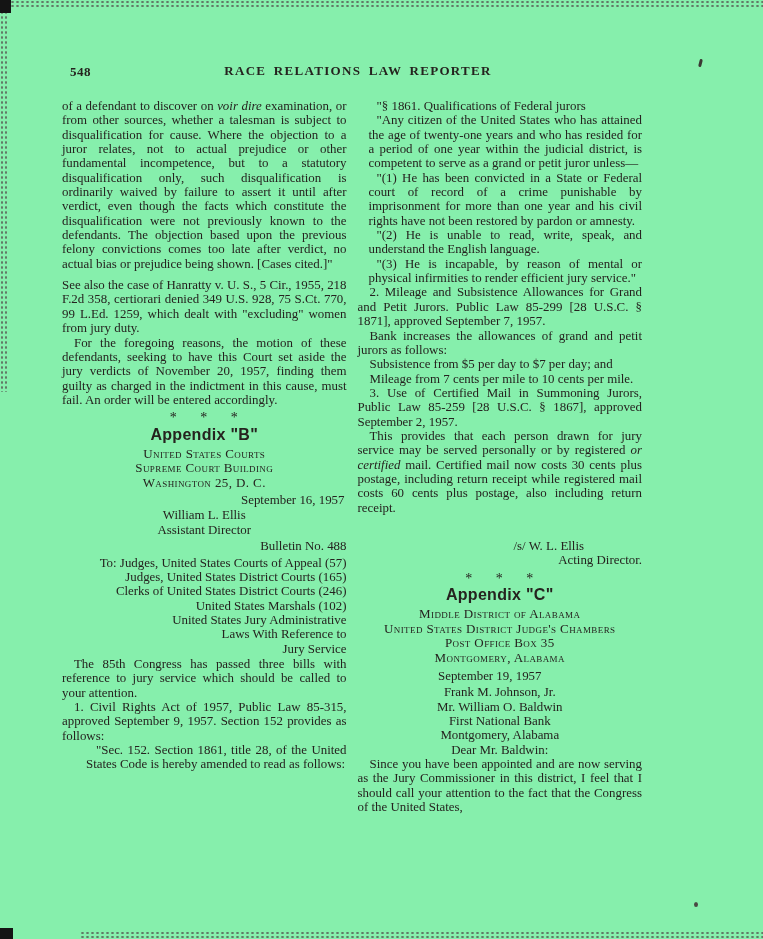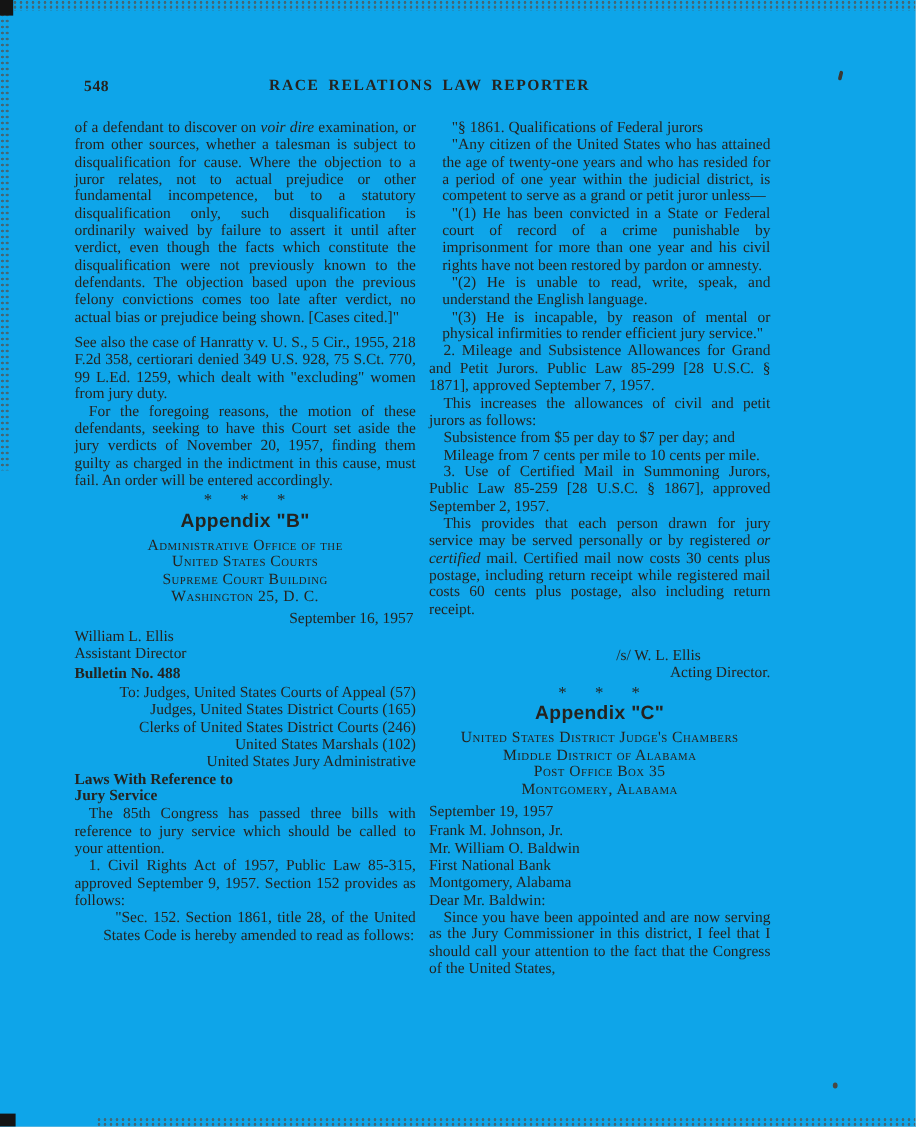--- a/index.html
+++ b/index.html
@@ -1,21 +1,21 @@
 <!DOCTYPE html>
 <html><head>
 <meta charset="utf-8">
 <style>
   * { margin:0; padding:0; box-sizing:border-box; }
   html,body { width:763px; height:939px; }
   body { background:#dcdcd8; font-family:"Liberation Serif", serif; }
 
   .page {
     position:relative; width:763px; height:939px;
-    background:#0ea5e9; color:#25231f; overflow:hidden;
+    background:#86efac; color:#25231f; overflow:hidden;
   }
 
   
   .noise {
     position:absolute;
     background-image: radial-gradient(circle, #55534e 1px, transparent 1.35px);
     background-size:5px 4px; opacity:.75;
   }
   .noise-top    { top:0; left:0; width:763px; height:9px; }
   .noise-left   { top:0; left:0; width:8px; height:392px; background-size:4px 5px; }
@@ -37,23 +37,23 @@
   .col p { margin:0; }
   .ind { text-indent:12px; }
 
   .stars { text-align:center; word-spacing:18px; font-size:14px; margin:4px 0 2px 0; letter-spacing:1px; }
   .appendix {
     text-align:center; font-family:"Liberation Sans", sans-serif;
     font-weight:bold; font-size:16px; margin:1px 0 5px 0; letter-spacing:.3px;
   }
   .sc { text-align:center; font-variant:small-caps; font-size:13px; line-height:14.4px; letter-spacing:.4px; }
   .date-r { text-align:right; padding-right:2px; margin:3px 0 1px 0; }
-  .date-r2 { text-align:left; padding-right:20px; margin:4px 0 2px 0; }
-  .plain { text-align:left; }
-  .center { text-align:left; margin:2px 0;font-weight:bold; }
+  .date-r2 { text-align:center; padding-right:20px; margin:4px 0 2px 0; }
+  .plain { text-align:center; }
+  .center { text-align:right; margin:2px 0; }
   .to { text-align:right; padding-left:28px; white-space:nowrap; }
   .to.first { padding-left:0; }
   .to.wrap { white-space:normal; }
   .sec152 { padding-left:24px; text-indent:10px; text-align:justify; }
 
   .statute { padding-left:11px; }
   .statute p { text-indent:8px; }
   .sig { text-align:center; padding-left:98px;margin-top:24px; }
   .sigtitle { text-align:right; padding-left:112px; }
   .judge-title { padding-left:12px; text-align:left; }
@@ -79,21 +79,20 @@
   <div class="columns">
 
     <div class="col">
       <p><span>of a defendant to discover on </span><i>voir dire</i><span> examination, or from other sources, whether a talesman is subject to disqualification for cause. Where the objection to a juror relates, not to actual prejudice or other fundamental incompetence, but to a statutory disqualification only, such disqualification is ordinarily waived by failure to assert it until after verdict, even though the facts which constitute the disqualification were not previously known to the defendants. The objection based upon the previous felony convictions comes too late after verdict, no actual bias or prejudice being shown. [Cases cited.]"</span></p>
       <p style="margin-top:7px;">See also the case of Hanratty v. U. S., 5 Cir., 1955, 218 F.2d 358, certiorari denied 349 U.S. 928, 75 S.Ct. 770, 99 L.Ed. 1259, which dealt with "excluding" women from jury duty.</p>
       <p class="ind">For the foregoing reasons, the motion of these defendants, seeking to have this Court set aside the jury verdicts of November 20, 1957, finding them guilty as charged in the indictment in this cause, must fail. An order will be entered accordingly.</p>
 
       <div class="stars">* * *</div>
       <div class="appendix">Appendix "B"</div>
 
-      <div class="sc">Administrative Office of the</div>
       <div class="sc">United States Courts</div>
       <div class="sc">Supreme Court Building</div>
       <div class="sc">Washington 25, D. C.</div>
 
       <div class="date-r">September 16, 1957</div>
       <div class="plain">William L. Ellis</div>
       <div class="plain">Assistant Director</div>
       <div class="center">Bulletin No. 488</div>
 
       <div class="to first">To: Judges, United States Courts of Appeal (57)</div>
@@ -113,34 +112,34 @@
     <div class="col">
       <div class="statute">
         <p>"§ 1861. Qualifications of Federal jurors</p>
         <p>"Any citizen of the United States who has attained the age of twenty-one years and who has resided for a period of one year within the judicial district, is competent to serve as a grand or petit juror unless—</p>
         <p>"(1) He has been convicted in a State or Federal court of record of a crime punishable by imprisonment for more than one year and his civil rights have not been restored by pardon or amnesty.</p>
         <p>"(2) He is unable to read, write, speak, and understand the English language.</p>
         <p>"(3) He is incapable, by reason of mental or physical infirmities to render efficient jury service."</p>
       </div>
 
       <p class="ind">2. Mileage and Subsistence Allowances for Grand and Petit Jurors. Public Law 85-299 [28 U.S.C. § 1871], approved September 7, 1957.</p>
-      <p class="ind">This increases the allowances of civil and petit jurors as follows:</p>
+      <p class="ind">Bank increases the allowances of grand and petit jurors as follows:</p>
       <p class="ind">Subsistence from $5 per day to $7 per day; and</p>
       <p class="ind">Mileage from 7 cents per mile to 10 cents per mile.</p>
       <p class="ind">3. Use of Certified Mail in Summoning Jurors, Public Law 85-259 [28 U.S.C. § 1867], approved September 2, 1957.</p>
       <p class="ind"><span>This provides that each person drawn for jury service may be served personally or by registered </span><i>or certified</i><span> mail. Certified mail now costs 30 cents plus postage, including return receipt while registered mail costs 60 cents plus postage, also including return receipt.</span></p>
 
       <div class="sig">/s/ W. L. Ellis</div>
       <div class="sigtitle">Acting Director.</div>
 
       <div class="stars">* * *</div>
       <div class="appendix">Appendix "C"</div>
 
+      <div class="sc">Middle District of Alabama</div>
       <div class="sc">United States District Judge's Chambers</div>
-      <div class="sc">Middle District of Alabama</div>
       <div class="sc">Post Office Box 35</div>
       <div class="sc">Montgomery, Alabama</div>
 
       <div class="date-r2">September 19, 1957</div>
 
       <div class="plain">Frank M. Johnson, Jr.</div>
 
       <div class="plain">Mr. William O. Baldwin</div>
       <div class="plain">First National Bank</div>
       <div class="plain">Montgomery, Alabama</div>

